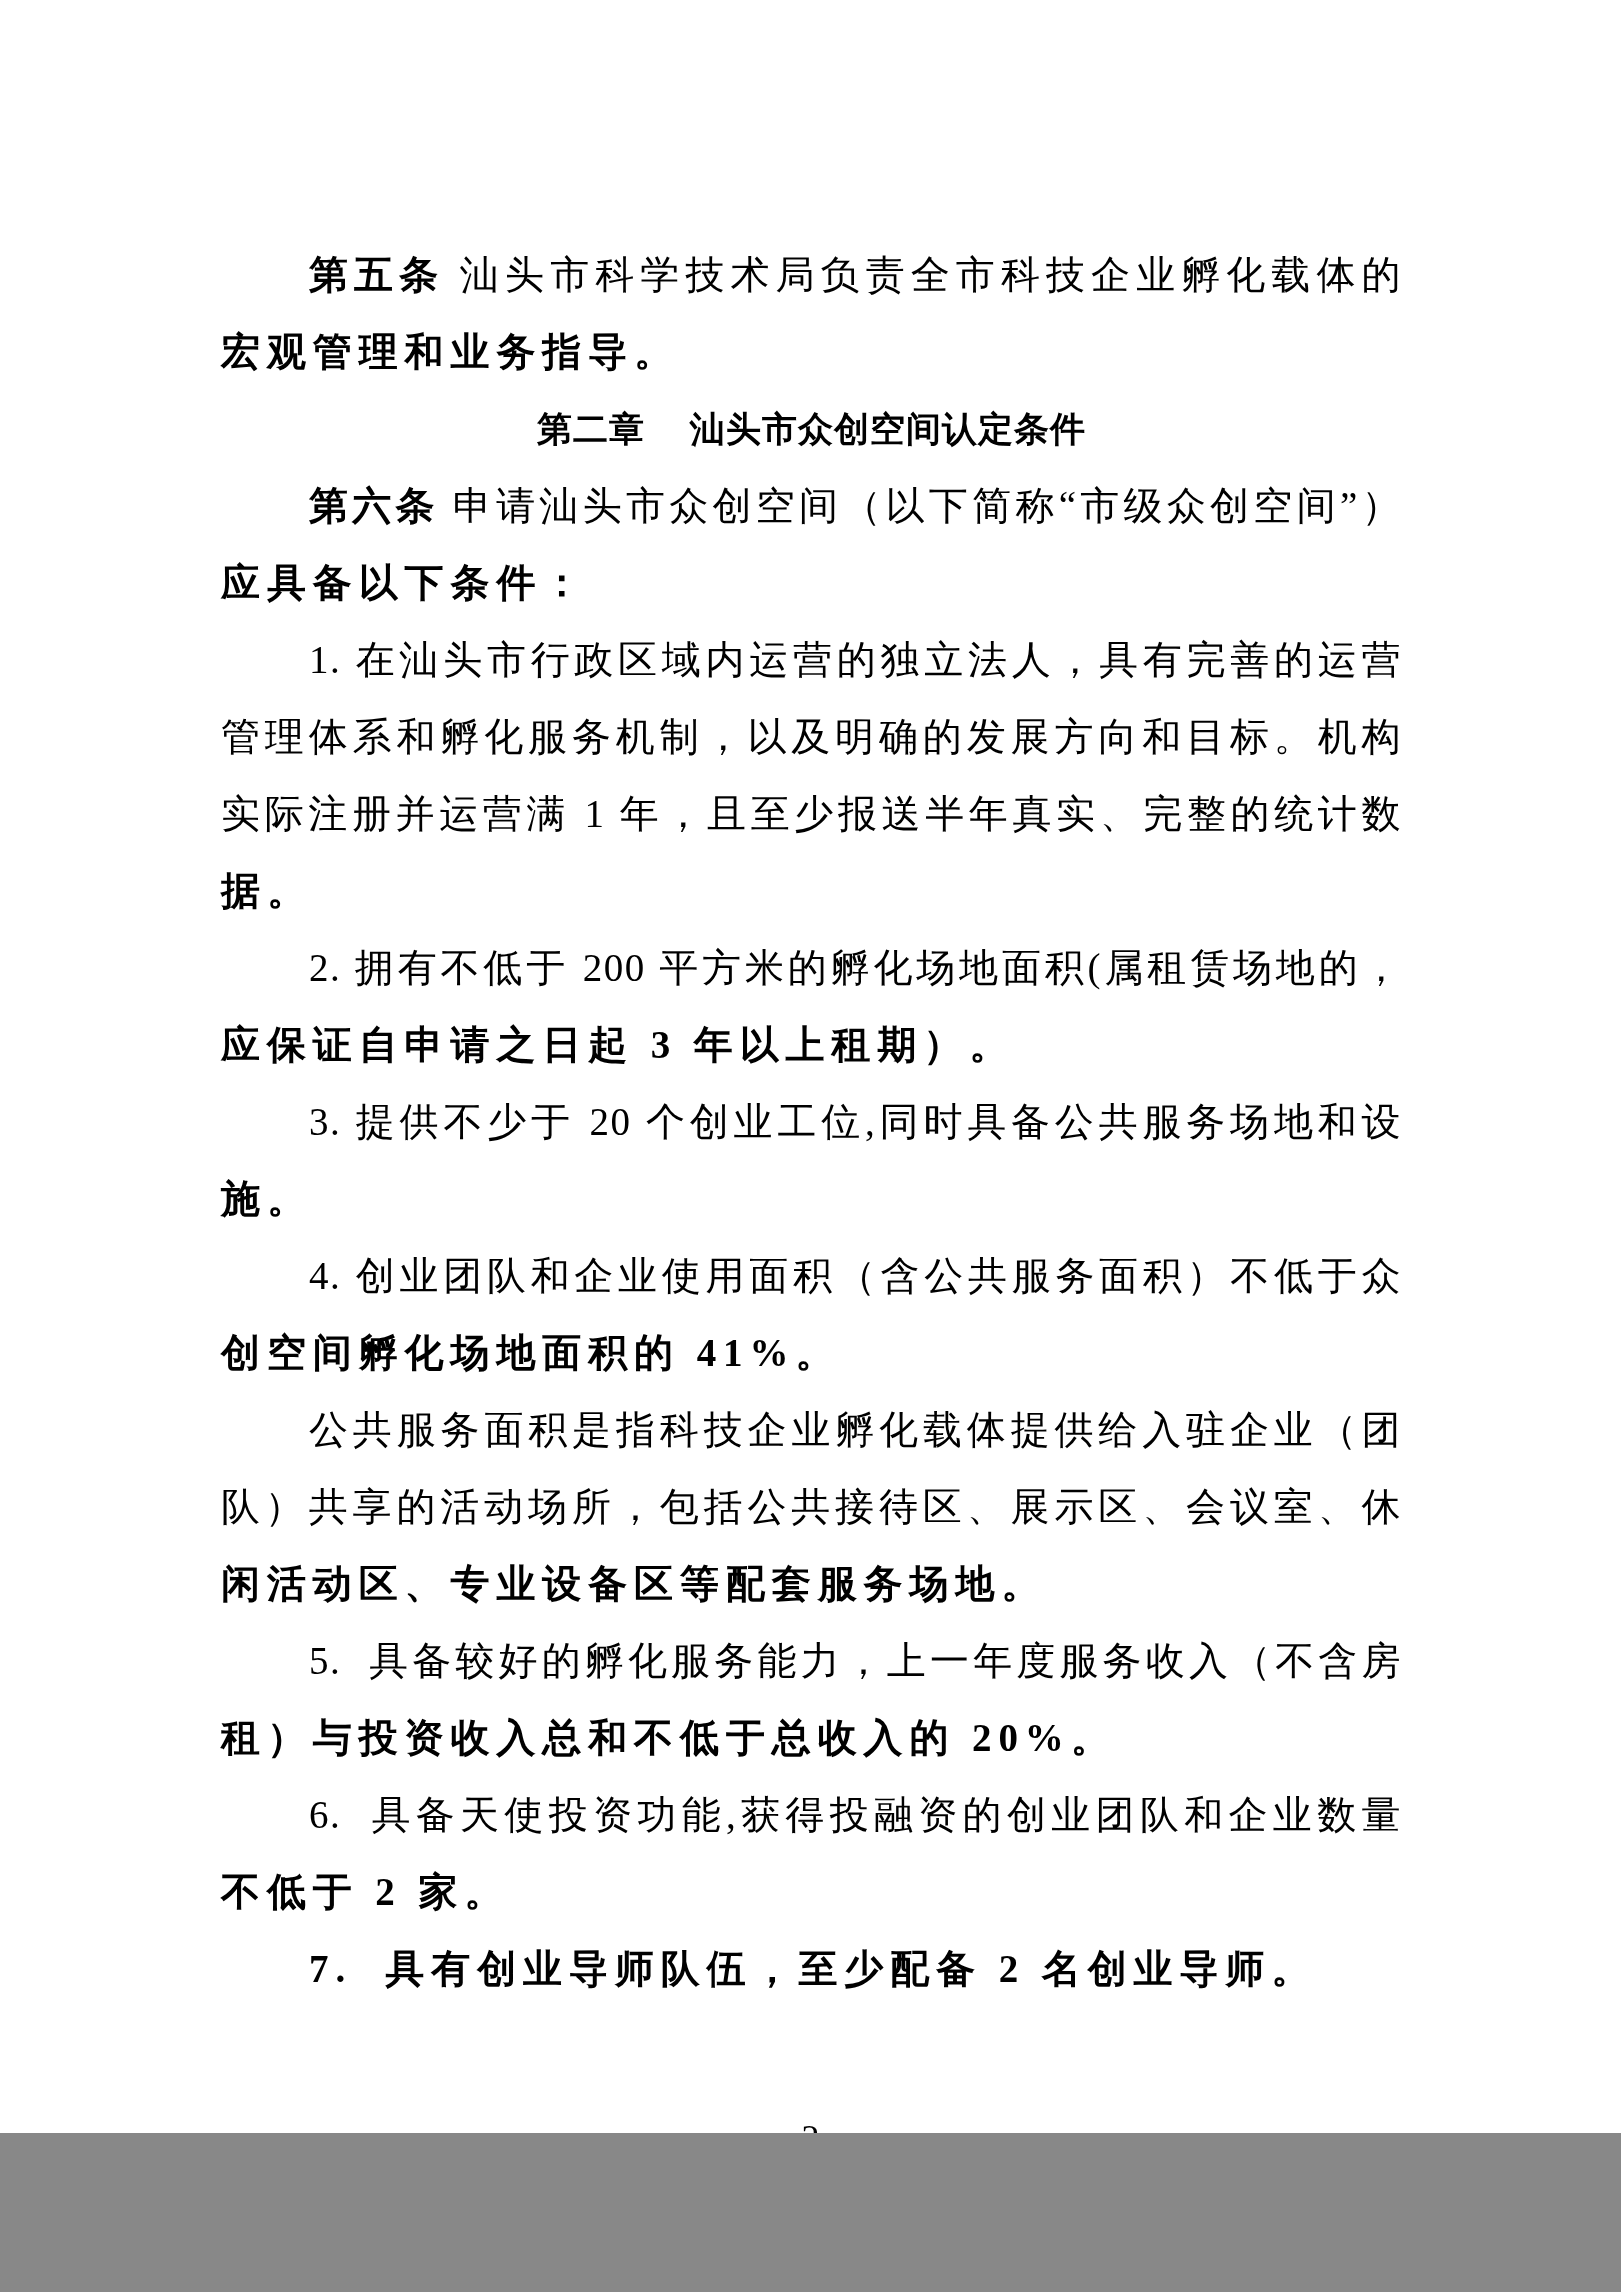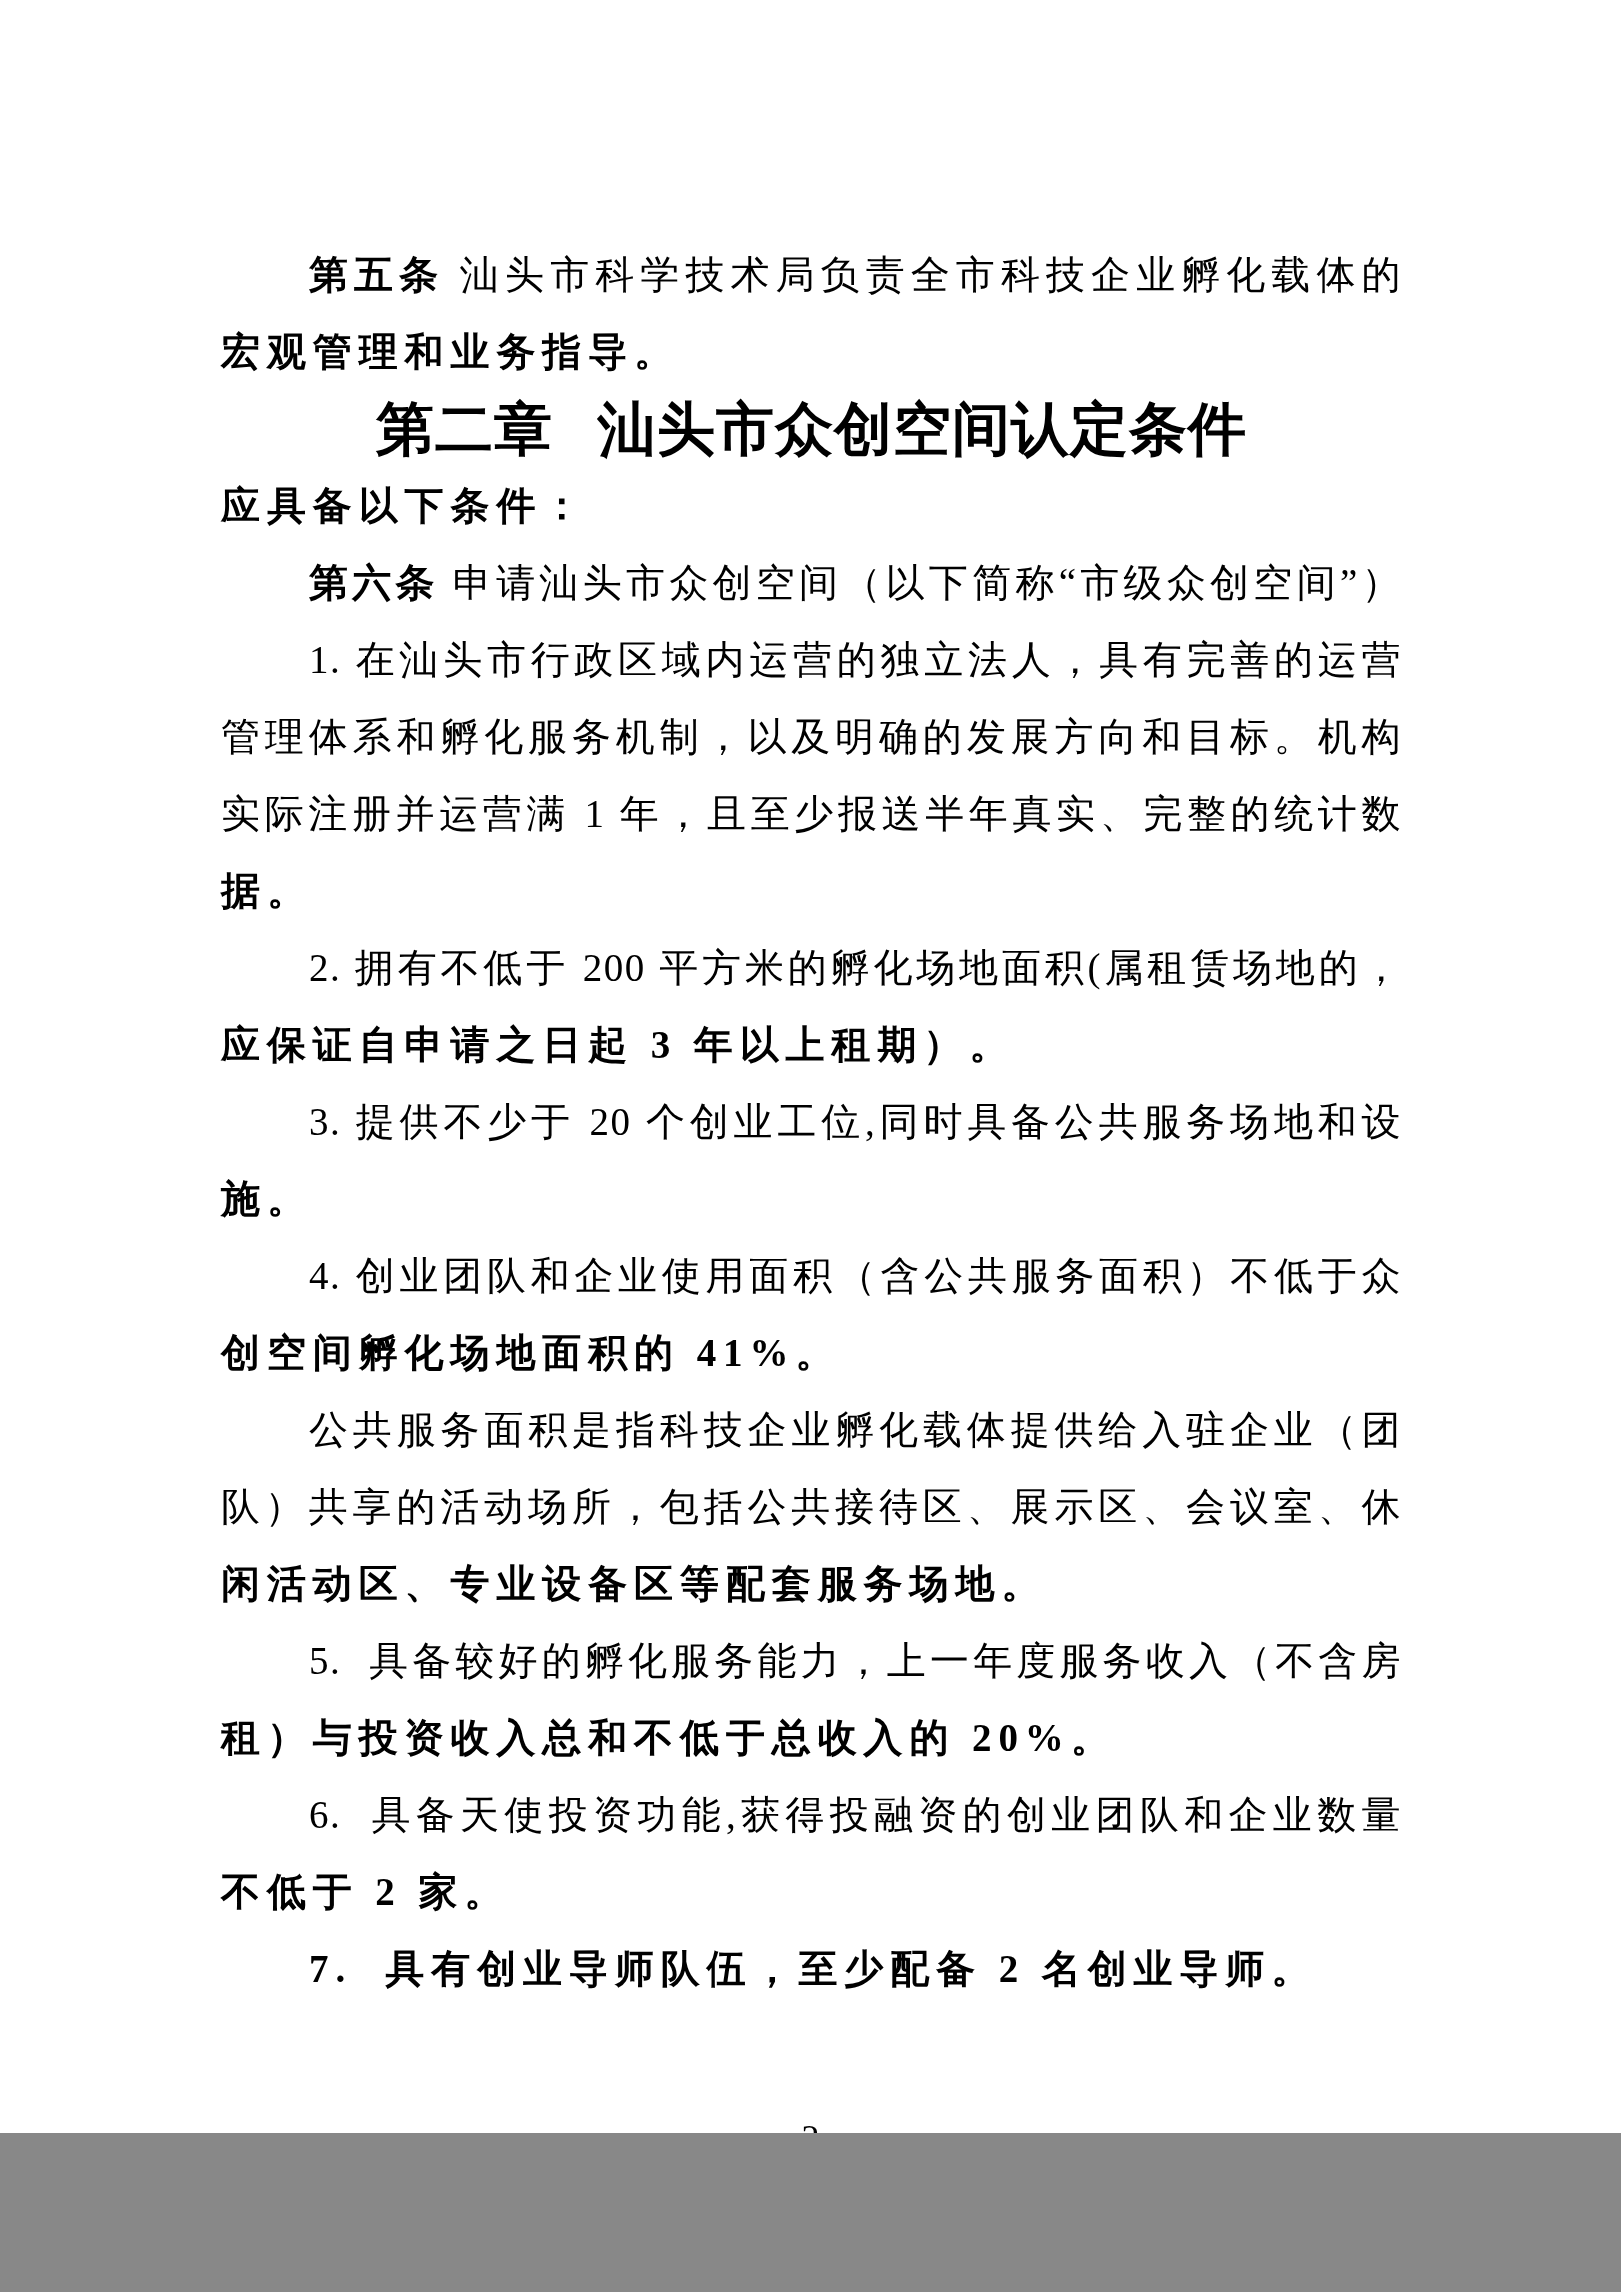--- a/index.html
+++ b/index.html
@@ -36,21 +36,21 @@
   }
   .line.indent{ text-indent:88px;text-align:right; }
   .kw{
     font-family:"Liberation Sans","DejaVu Sans",sans-serif;
     font-weight:bold;
   }
   .chapter{
     height:77px;
     line-height:77px;
     text-align:center;
-    font-size:58px;
+    font-size:35px;
     font-weight:bold;
     font-family:"Liberation Sans","DejaVu Sans",sans-serif;
     letter-spacing:1px;
     white-space:pre-wrap;
   }
   .chapter .gap{ display:inline-block; width:45px; }
   .pagenum{
     position:absolute;
     left:0; top:2117px;
     width:100%;
@@ -64,23 +64,23 @@
 
 <div class="page">
   <div class="content">
 
     <div class="line indent justify"><span class="kw">第五条</span><span> 汕头市科学技术局负责全市科技企业孵化载体的</span></div>
 
     <div class="line left">宏观管理和业务指导。</div>
 
     <div class="chapter"><span>第二章</span><span class="gap"></span><span>汕头市众创空间认定条件</span></div>
 
+    <div class="line indent justify"><span class="kw">第六条</span><span> 申请汕头市众创空间（以下简称“市级众创空间”）</span></div>
+
     <div class="line left">应具备以下条件：</div>
-
-    <div class="line indent justify"><span class="kw">第六条</span><span> 申请汕头市众创空间（以下简称“市级众创空间”）</span></div>
 
     <div class="line indent justify">1. 在汕头市行政区域内运营的独立法人，具有完善的运营</div>
     <div class="line justify">管理体系和孵化服务机制，以及明确的发展方向和目标。机构</div>
     <div class="line justify">实际注册并运营满 1 年，且至少报送半年真实、完整的统计数</div>
     <div class="line left">据。</div>
 
     <div class="line indent justify">2. 拥有不低于 200 平方米的孵化场地面积(属租赁场地的，</div>
     <div class="line left">应保证自申请之日起 3 年以上租期）。</div>
 
     <div class="line indent justify">3. 提供不少于 20 个创业工位,同时具备公共服务场地和设</div>

